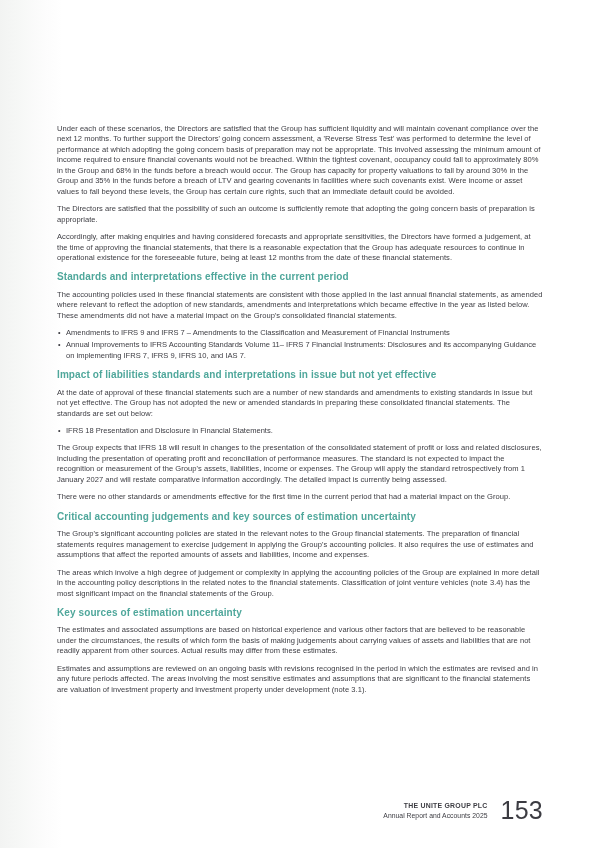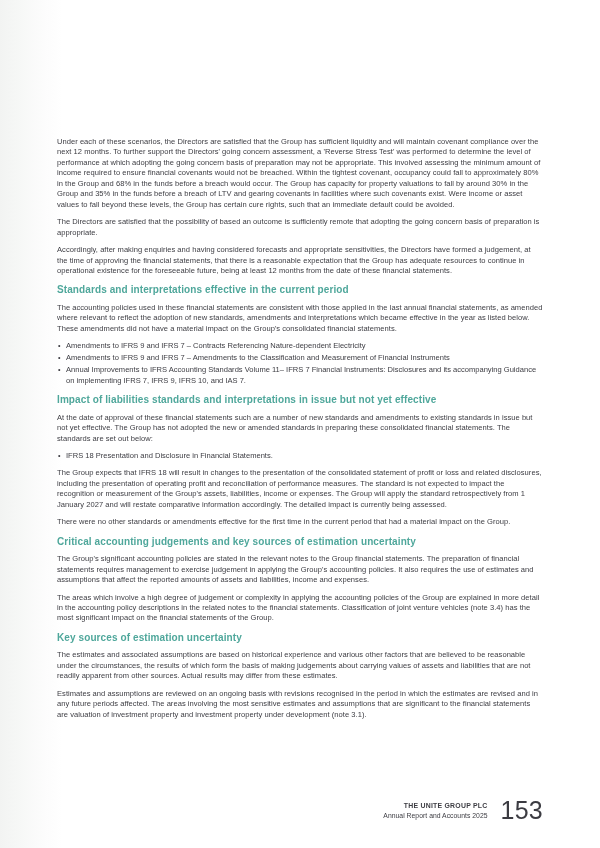--- a/index.html
+++ b/index.html
@@ -31,21 +31,21 @@
     left: 0;
     width: 62px;
     height: 100%;
     background: linear-gradient(to right, #f2f3f2 0%, #f7f8f7 35%, #fcfcfc 70%, #ffffff 100%);
     pointer-events: none;
   }
 
   .content {
     position: absolute;
     left: 57px;
-    top: 137px;
+    top: 124px;
     width: 486px;
   }
 
   p.body-text {
     margin: 0 0 7px 0;
     font-size: 7.55px;
     line-height: 10.45px;
     color: #3c3c42;
     text-align: left;
     letter-spacing: 0.005em;
@@ -120,26 +120,25 @@
 </style>
 </head>
 <body>
 
 <div class="page">
 
   <div class="spine-shade"></div>
 
   <div class="content" id="content-root">
       <p class="body-text">Under each of these scenarios, the Directors are satisfied that the Group has sufficient liquidity and will maintain covenant compliance over the next 12 months. To further support the Directors' going concern assessment, a 'Reverse Stress Test' was performed to determine the level of performance at which adopting the going concern basis of preparation may not be appropriate. This involved assessing the minimum amount of income required to ensure financial covenants would not be breached. Within the tightest covenant, occupancy could fall to approximately 80% in the Group and 68% in the funds before a breach would occur. The Group has capacity for property valuations to fall by around 30% in the Group and 35% in the funds before a breach of LTV and gearing covenants in facilities where such covenants exist. Were income or asset values to fall beyond these levels, the Group has certain cure rights, such that an immediate default could be avoided.</p>
-      <p class="body-text">The Directors are satisfied that the possibility of based an outcome is sufficiently remote that adopting the going concern basis of preparation is appropriate.</p>
+      <p class="body-text">The Directors are satisfied that the possibility of such an outcome is sufficiently remote that adopting the going concern basis of preparation is appropriate.</p>
       <p class="body-text">Accordingly, after making enquiries and having considered forecasts and appropriate sensitivities, the Directors have formed a judgement, at the time of approving the financial statements, that there is a reasonable expectation that the Group has adequate resources to continue in operational existence for the foreseeable future, being at least 12 months from the date of these financial statements.</p>
       <h2 class="section-heading">Standards and interpretations effective in the current period</h2>
       <p class="body-text">The accounting policies used in these financial statements are consistent with those applied in the last annual financial statements, as amended where relevant to reflect the adoption of new standards, amendments and interpretations which became effective in the year as listed below. These amendments did not have a material impact on the Group's consolidated financial statements.</p>
       <ul class="bullet-list">
-        <li>Amendments to IFRS 9 and IFRS 7 – Contracts Referencing Nature-dependent Electricity</li>
         <li>Amendments to IFRS 9 and IFRS 7 – Amendments to the Classification and Measurement of Financial Instruments</li>
         <li>Annual Improvements to IFRS Accounting Standards Volume 11– IFRS 7 Financial Instruments: Disclosures and its accompanying Guidance on implementing IFRS 7, IFRS 9, IFRS 10, and IAS 7.</li>
       </ul>
       <h2 class="section-heading">Impact of liabilities standards and interpretations in issue but not yet effective</h2>
       <p class="body-text">At the date of approval of these financial statements such are a number of new standards and amendments to existing standards in issue but not yet effective. The Group has not adopted the new or amended standards in preparing these consolidated financial statements. The standards are set out below:</p>
       <ul class="bullet-list">
         <li>IFRS 18 Presentation and Disclosure in Financial Statements.</li>
       </ul>
       <p class="body-text">The Group expects that IFRS 18 will result in changes to the presentation of the consolidated statement of profit or loss and related disclosures, including the presentation of operating profit and reconciliation of performance measures. The standard is not expected to impact the recognition or measurement of the Group's assets, liabilities, income or expenses. The Group will apply the standard retrospectively from 1 January 2027 and will restate comparative information accordingly. The detailed impact is currently being assessed.</p>
       <p class="body-text">There were no other standards or amendments effective for the first time in the current period that had a material impact on the Group.</p>

